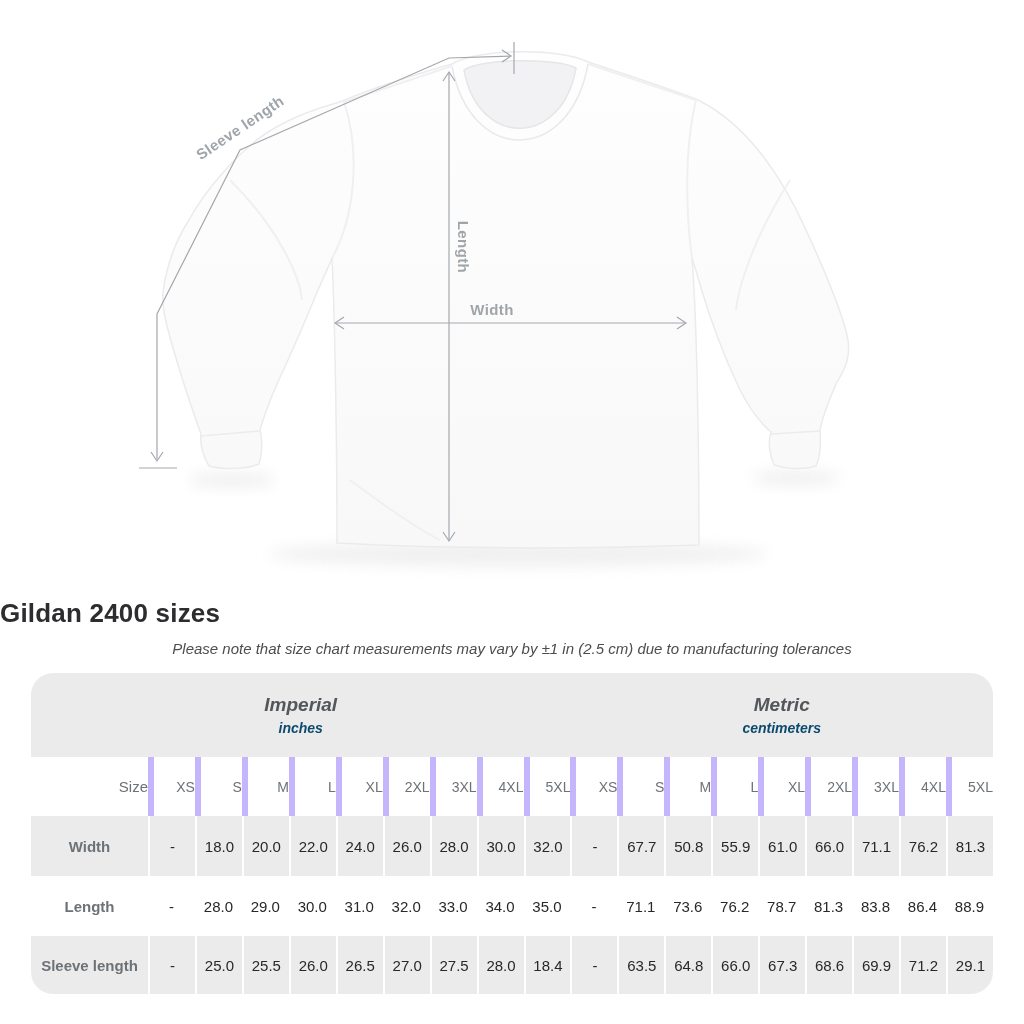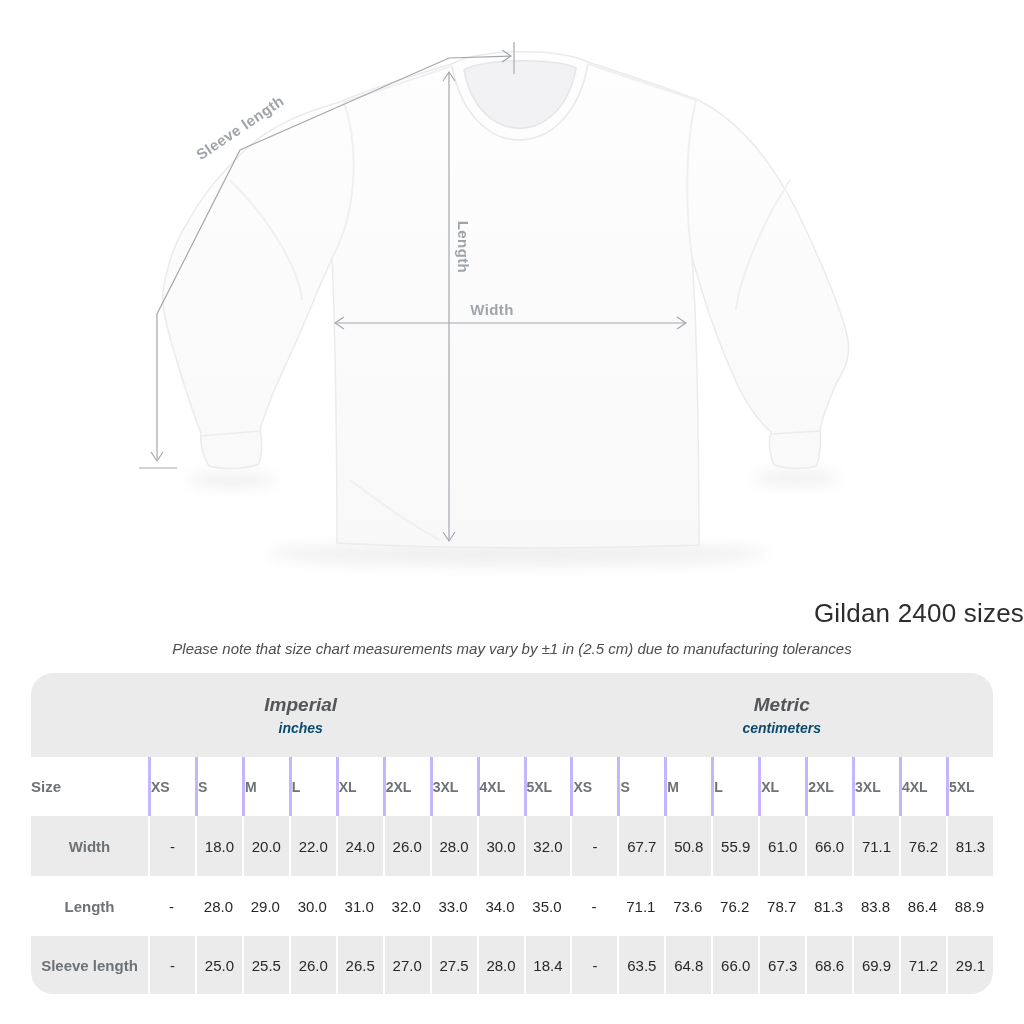--- a/index.html
+++ b/index.html
@@ -3,37 +3,37 @@
 <meta charset="utf-8">
 <style>
   html,body{margin:0;padding:0;background:#ffffff;}
   body{width:1024px;height:1024px;font-family:"Liberation Sans",sans-serif;-webkit-font-smoothing:antialiased;}
 
   
   .diagram{position:relative;width:1024px;height:592px;overflow:hidden;}
   .diagram svg{position:absolute;left:0;top:0;}
 
   
-  .title{margin:6px 0 8px;text-align:right;font-size:26px;line-height:30px;
-         font-weight:normal;color:#2d2d2f;letter-spacing:.2px;}
+  .title{margin:6px 0 8px;text-align:left;font-size:26px;line-height:30px;
+         font-weight:bold;color:#2d2d2f;letter-spacing:.2px;}
   .subtitle{margin:11px 0 14px;text-align:center;font-size:15px;line-height:20px;
             font-style:italic;color:#4d4d4f;}
 
   
   .table-wrap{margin:0 31px;border-radius:22px;overflow:hidden;}
   table{width:100%;border-collapse:separate;border-spacing:0;table-layout:fixed;}
   col.c-label{width:117px;}
 
   .band{background:#ebebeb;height:84px;text-align:center;vertical-align:middle;padding:0;}
   .unit-name{font-size:19px;font-weight:bold;font-style:italic;color:#53565a;}
   .unit-sub{font-size:14px;font-style:italic;color:#0c4a6e;margin-top:4px;}
 
-  .size-row th{height:59px;background:#ffffff;font-size:14px;font-weight:bold;
-               color:#6d7277;text-align:left;vertical-align:middle;padding:0;}
-  .size-row th:not(:first-child){border-left:3px solid #c4b5fd;}
+  .size-row th{height:59px;background:#ffffff;font-size:14px;font-weight:normal;
+               color:#6d7277;text-align:right;vertical-align:middle;padding:0;}
+  .size-row th:not(:first-child){border-left:6px solid #c4b5fd;}
   .size-row th.corner{font-size:15px;}
 
   tbody td{height:60px;text-align:center;vertical-align:middle;padding:0;}
   tr.gray td{background:#ebebeb;}
   tr.gray td:not(:first-child){border-left:2px solid #ffffff;}
   tr.white td{background:#ffffff;}
   tr.last td{height:58px;}
   td.rowlab{font-size:15px;font-weight:bold;color:#6d7277;}
   td.val{font-size:15px;color:#27282a;}
 

